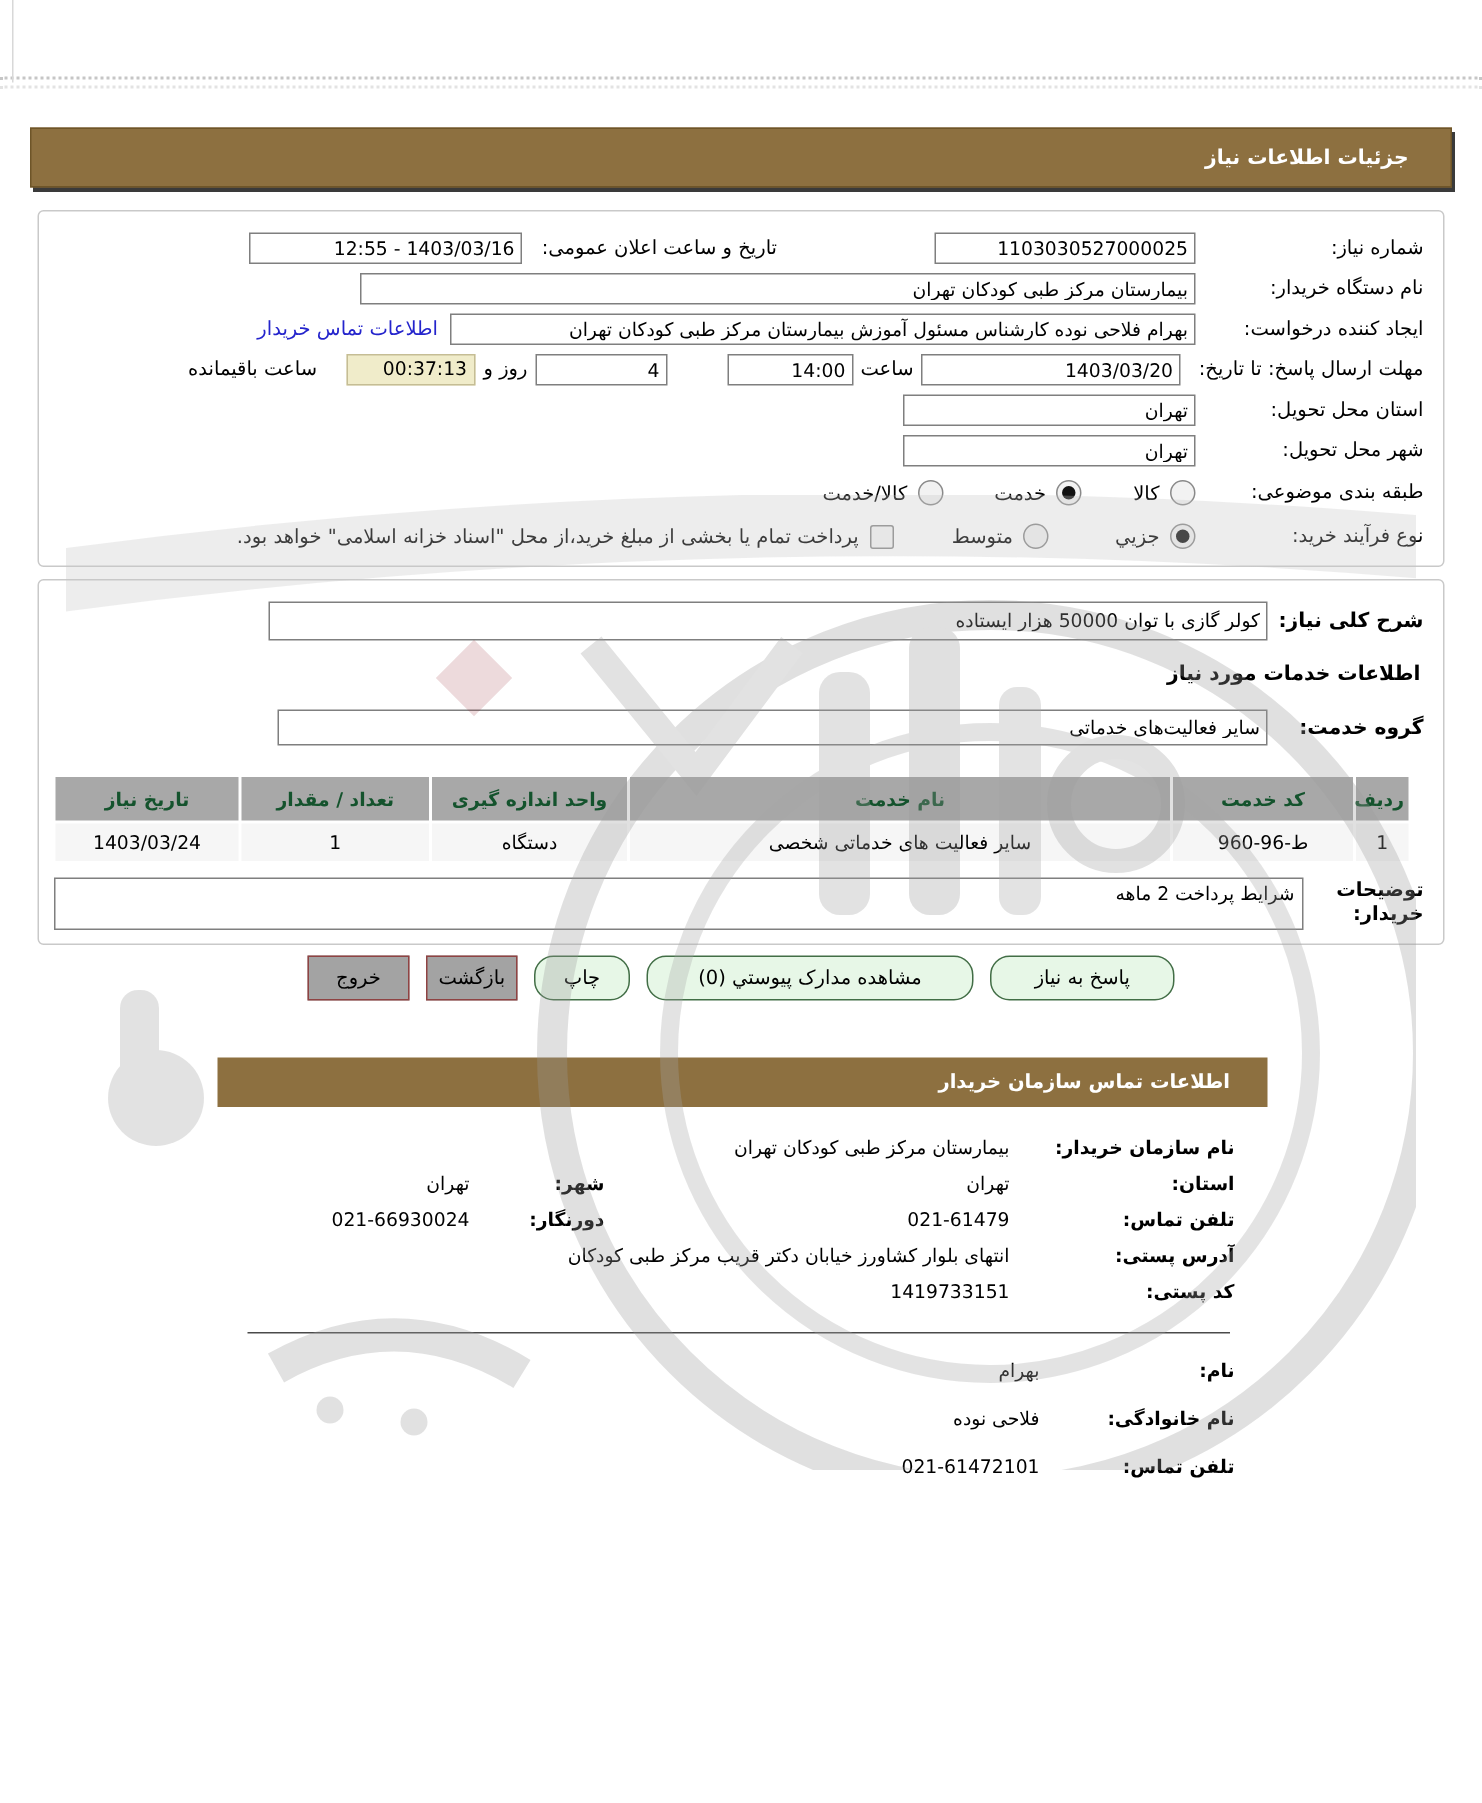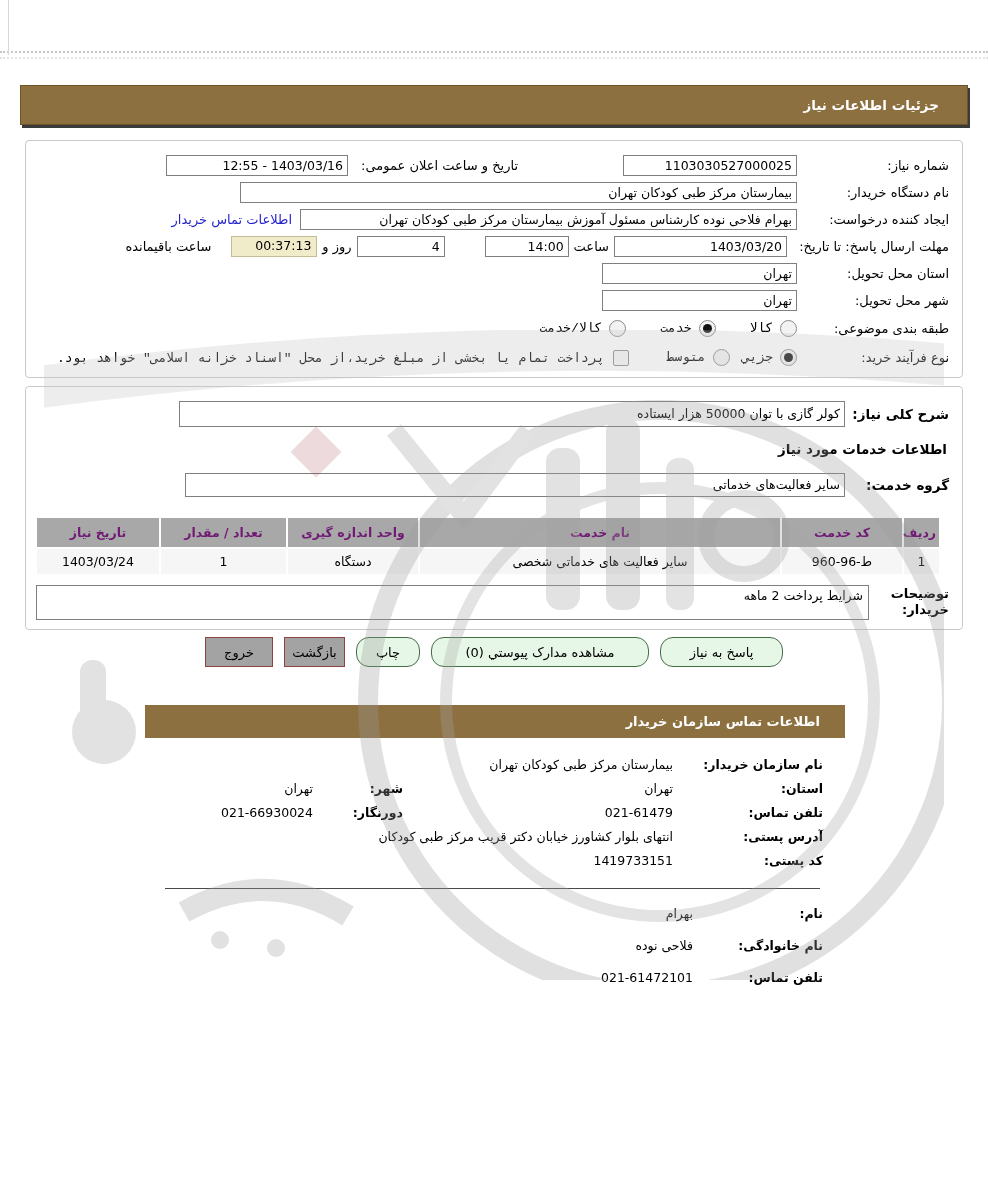--- a/index.html
+++ b/index.html
@@ -33,33 +33,33 @@
 
   .inp{border:1px solid #7f7f7f;background:#fff;height:21px;box-sizing:border-box;
     font-family:inherit;font-size:12.5px;padding:1px 4px;color:#000;}
   .num{direction:ltr;text-align:right;}
   .sp{flex:none;}
   .link{color:#2424cc;margin-right:8px;cursor:pointer;white-space:nowrap;}
   .countdown{background:#f0ecca;border:1px solid #c5bd95;height:21px;width:86px;
     box-sizing:border-box;font-size:12.5px;direction:ltr;text-align:right;
     padding:1px 5px;flex:none;}
 
-  .ropt{display:flex;align-items:flex-start;margin-left:34px;font-family:Liberation Mono, monospace;}
+  .ropt{display:flex;align-items:flex-end;margin-left:34px;}
   .radio{width:15px;height:15px;border-radius:50%;border:1px solid #8a8a8a;
     background:#f2f2f2;position:relative;flex:none;margin-left:7px;}
   .radio.checked::after{content:"";position:absolute;left:3px;top:3px;right:3px;bottom:3px;
     border-radius:50%;background:#111;}
   .checkbox{width:14px;height:14px;border:1px solid #8a8a8a;background:#f6f6f6;
     flex:none;margin-left:8px;border-radius:2px;}
 
   .need-heading{font-weight:bold;font-size:13.5px;margin:13px 2px 0 0;}
 
   table.svc{border-collapse:separate;border-spacing:2px;margin:18px 8px 0 0;
     width:896px;table-layout:fixed;font-size:12.5px;}
-  table.svc th{background:#a8a8a8;color:#701a75;font-weight:bold;height:29px;padding:0 3px;}
+  table.svc th{background:#a8a8a8;color:#14532d;font-weight:bold;height:29px;padding:0 3px;}
   table.svc td{background:#f6f6f6;height:25px;text-align:center;padding:0 3px;
     overflow:hidden;white-space:nowrap;}
 
   .notes-row{display:flex;margin-top:9px;}
   .notes-label{width:80px;flex:none;font-weight:bold;font-size:13px;line-height:1.25;padding-top:1px;}
   .notes-box{flex:1;border:1px solid #7f7f7f;height:35px;box-sizing:border-box;
     font-size:12.5px;padding:2px 5px;}
 
   #button-row{position:absolute;top:637px;left:0;width:988px;display:flex;
     padding-right:205px;box-sizing:border-box;gap:11px;}
@@ -150,21 +150,21 @@
       <span>خدمت</span>
     </div>
     <div class="ropt">
       <div class="radio"></div>
       <span>کالا/خدمت</span>
     </div>
   </div>
 
   <div class="frow" style="height:29px">
     <div class="flabel">نوع فرآیند خرید:</div>
-    <div class="ropt" style="margin-left:12px">
+    <div class="ropt" style="margin-left:44px">
       <div class="radio checked"></div>
       <span>جزيي</span>
     </div>
     <div class="ropt" style="margin-left:38px">
       <div class="radio"></div>
       <span>متوسط</span>
     </div>
     <div class="ropt" style="margin-left:12px">
       <div class="checkbox"></div>
       <span>پرداخت تمام یا بخشی از مبلغ خرید،از محل "اسناد خزانه اسلامی" خواهد بود.</span>

